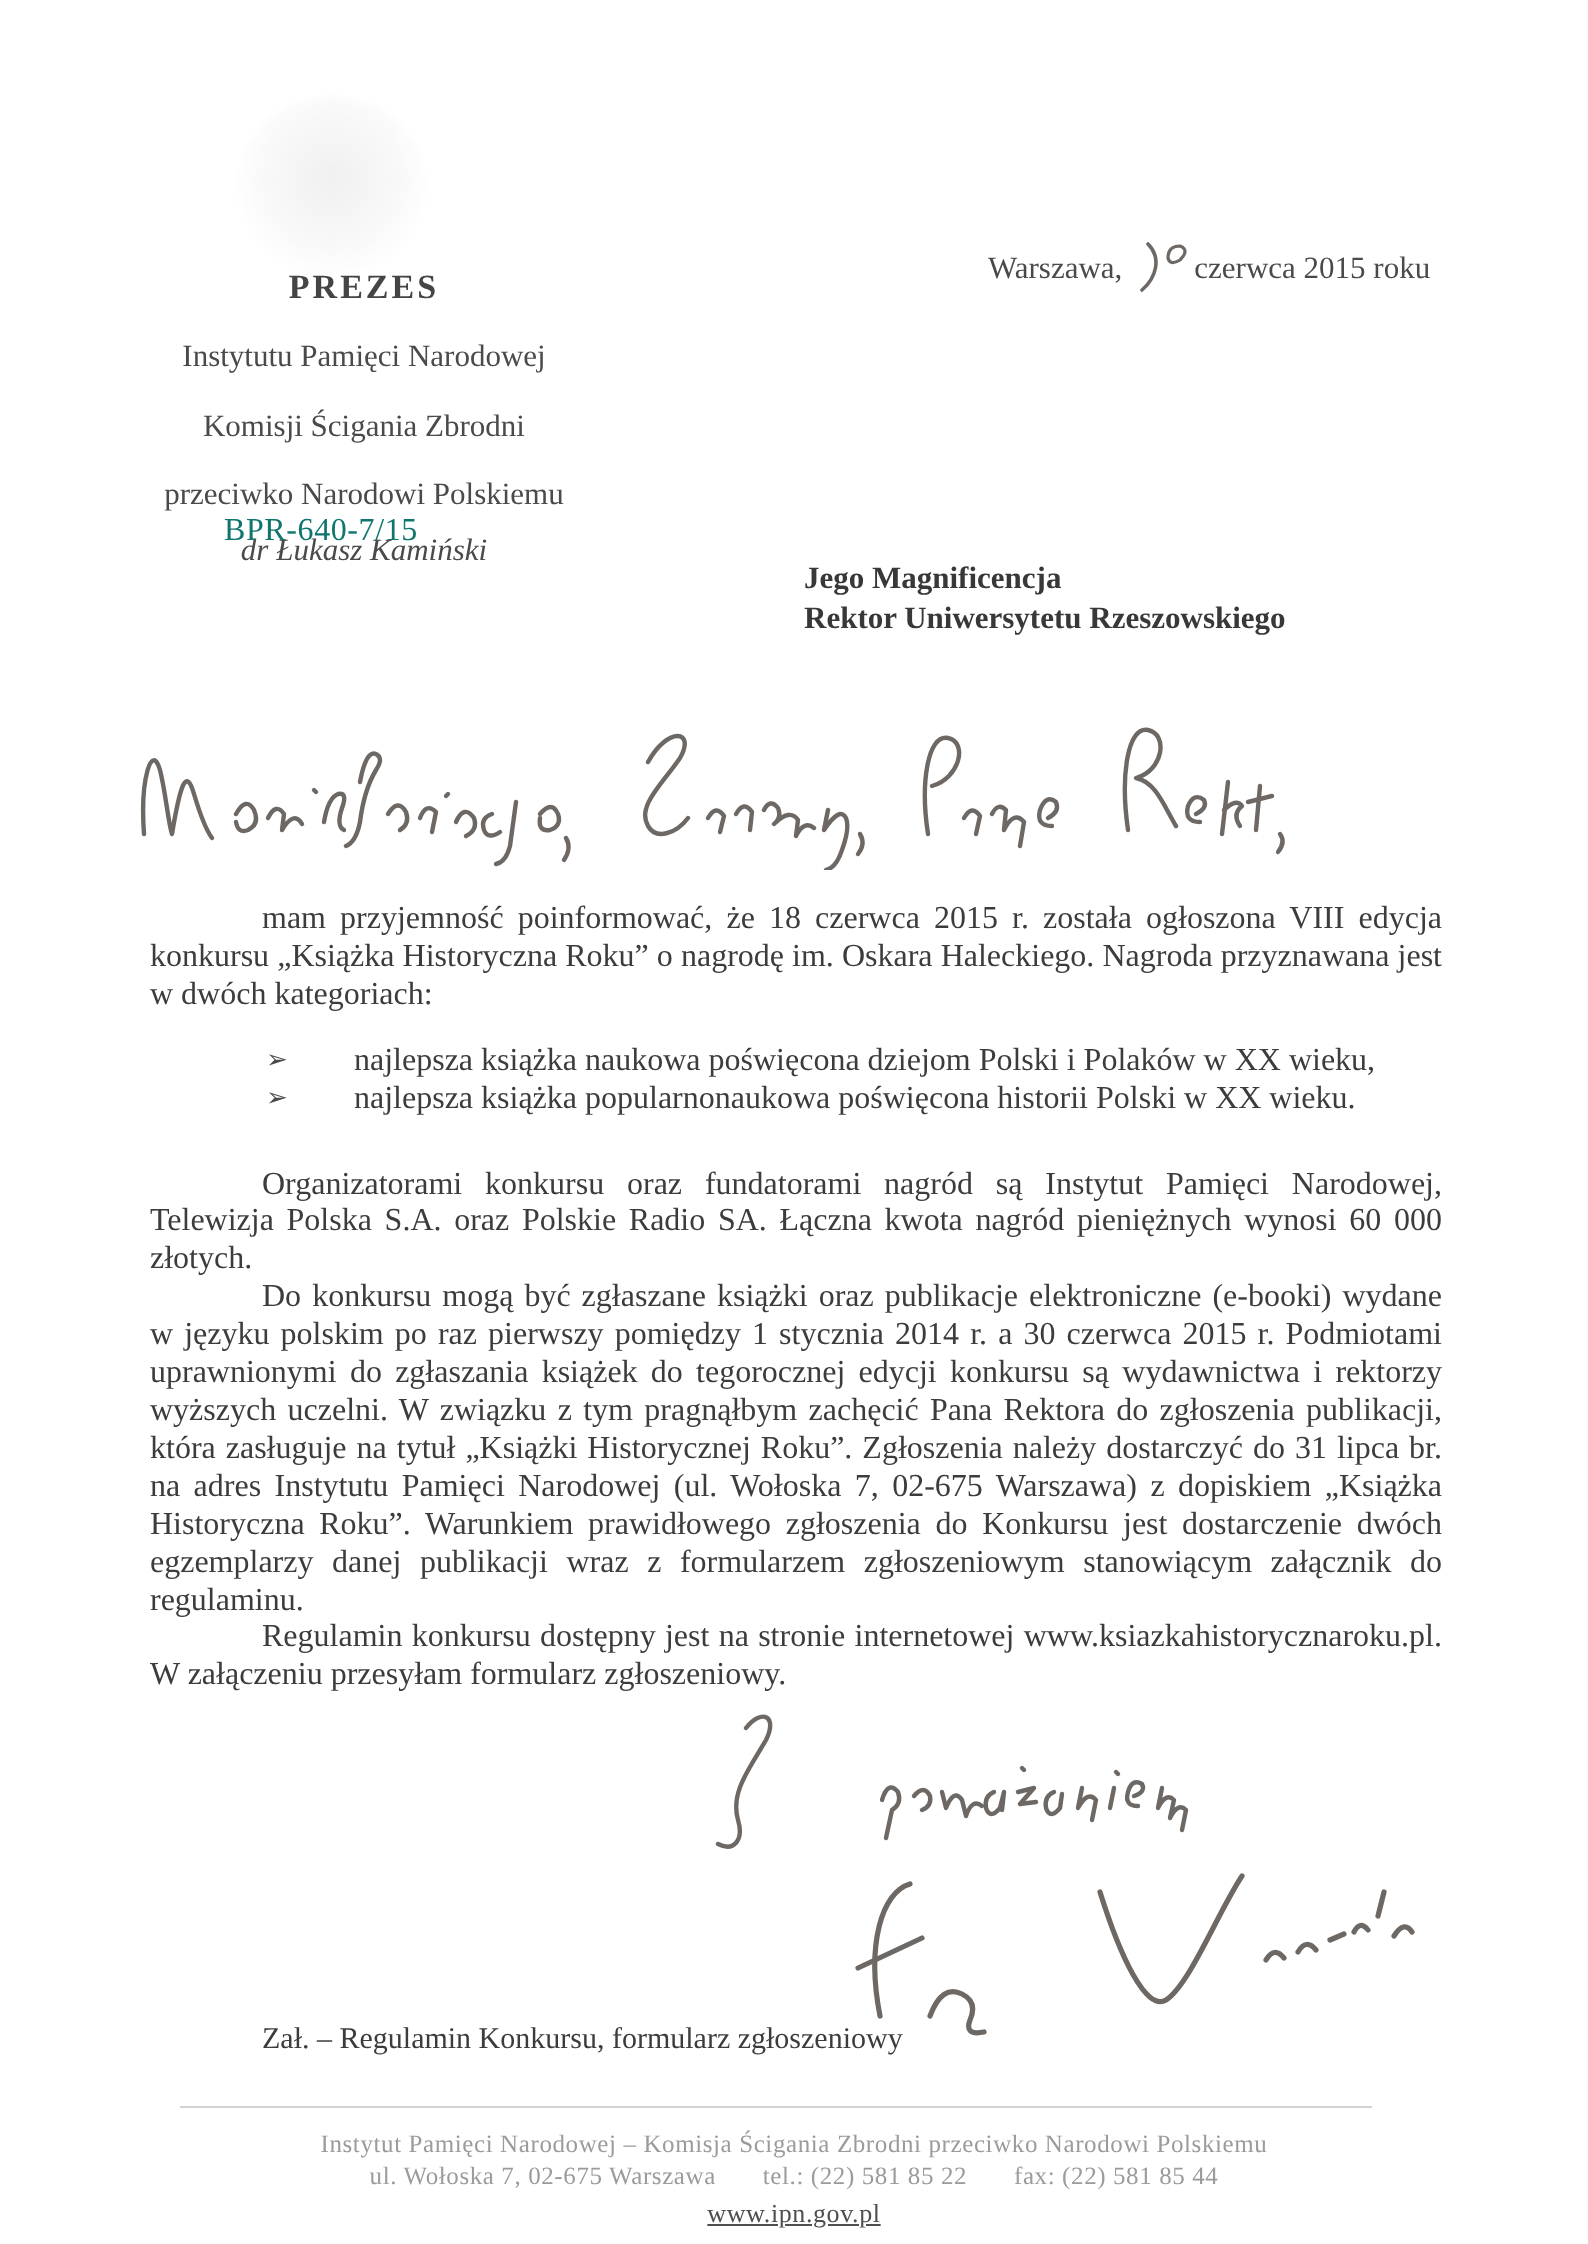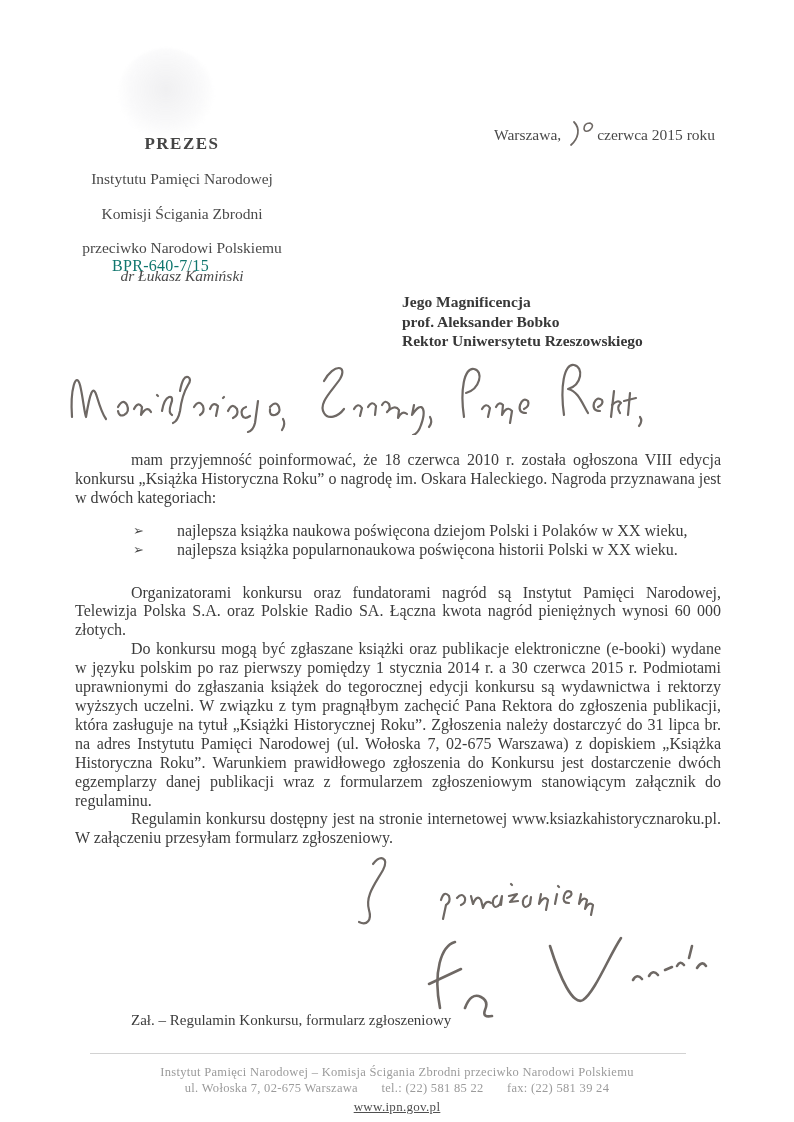--- a/index.html
+++ b/index.html
@@ -33,21 +33,21 @@
   }
   .letterhead .title{font-size:17px;font-weight:bold;letter-spacing:1.5px;color:#454545;}
   .letterhead .org{font-size:15.5px;line-height:18.5px;margin-top:16px;}
   .letterhead .signer{font-size:15.5px;font-style:italic;margin-top:9px;color:#4a4a4a;}
   .refnum{
     position:absolute;top:257px;left:112px;
     font-size:16px;color:#0f766e;letter-spacing:0.3px;
   }
   
   .recipient{
-    position:absolute;top:292px;left:402px;
+    position:absolute;top:280px;left:402px;
     font-weight:bold;font-size:15.5px;line-height:19.5px;color:#383838;
   }
   
   .hand{stroke:#6e6864;fill:none;stroke-linecap:round;stroke-linejoin:round;}
   .greeting-svg{position:absolute;top:355px;left:62px;}
   .signature-svg{position:absolute;top:850px;left:345px;}
   
   .body-text{
     position:absolute;top:451px;left:75px;width:646px;
     font-size:16px;line-height:18.9px;
@@ -98,21 +98,20 @@
     <div class="org">Instytutu Pamięci Narodowej</div>
     <div class="org">Komisji Ścigania Zbrodni</div>
     <div class="org">przeciwko Narodowi Polskiemu</div>
     <div class="signer">dr Łukasz Kamiński</div>
   </div>
 
   <div class="refnum">BPR-640-7/15</div>
 
   <div class="recipient">
     <div>Jego Magnificencja</div>
-    <div>prof. Aleksander Bobko</div>
     <div>Rektor Uniwersytetu Rzeszowskiego</div>
   </div>
 
   <svg class="greeting-svg" width="590" height="80" viewBox="0 0 590 80" role="img" aria-label="Magnificencjo, Szanowny Panie Rektorze,">
     <g class="hand" stroke-width="2.2">
       <path d="M10,62 C8,34 14,16 18,30 C21,42 22,56 24,62 C28,38 31,28 35,42 C38,52 41,60 44,64"></path>
       <path d="M56,52 q5,-9 9,-2 q3,7 -3,10 q-5,2 -6,-4"></path>
       <path d="M72,54 q4,-8 8,-2 l-1,8 q6,-10 10,-3"></path>
       <path d="M95,40 l1,1"></path>
       <path d="M100,56 q2,-12 7,-14 q5,-1 2,7 q-3,9 1,11"></path>
@@ -139,21 +138,21 @@
       <path d="M536,52 q6,-3 4,-7 q-5,-4 -8,3 q-2,8 6,8"></path>
       <path d="M552,36 l-3,26"></path>
       <path d="M550,50 q6,-6 9,-2 q-5,4 -1,10"></path>
       <path d="M568,38 l-2,22"></path>
       <path d="M562,46 l12,-3"></path>
       <path d="M578,62 q3,4 -1,9"></path>
     </g>
   </svg>
 
   <div class="body-text">
-    <p>mam przyjemność poinformować, że 18 czerwca 2010 r. została ogłoszona VIII edycja konkursu „Książka Historyczna Roku” o nagrodę im. Oskara Haleckiego. Nagroda przyznawana jest w dwóch kategoriach:</p>
+    <p>mam przyjemność poinformować, że 18 czerwca 2015 r. została ogłoszona VIII edycja konkursu „Książka Historyczna Roku” o nagrodę im. Oskara Haleckiego. Nagroda przyznawana jest w dwóch kategoriach:</p>
     <ul class="bullets">
       <li>
         <span class="arrow">➢</span>
         <span>najlepsza książka naukowa poświęcona dziejom Polski i Polaków w XX wieku,</span>
       </li>
       <li>
         <span class="arrow">➢</span>
         <span>najlepsza książka popularnonaukowa poświęcona historii Polski w XX wieku.</span>
       </li>
     </ul>
@@ -194,20 +193,20 @@
 
   <div class="attachments">Zał. – Regulamin Konkursu, formularz zgłoszeniowy</div>
 
   <div class="footer-sep"></div>
 
   <div class="footer">
     <div>Instytut Pamięci Narodowej – Komisja Ścigania Zbrodni przeciwko Narodowi Polskiemu</div>
     <div class="row2">
       <span>ul. Wołoska 7, 02-675 Warszawa</span>
       <span>tel.: (22) 581 85 22</span>
-      <span>fax: (22) 581 39 24</span>
+      <span>fax: (22) 581 85 44</span>
     </div>
     <div>
       <a class="link" href="#">www.ipn.gov.pl</a>
     </div>
   </div>
 
 </div>
 
 </body></html>

